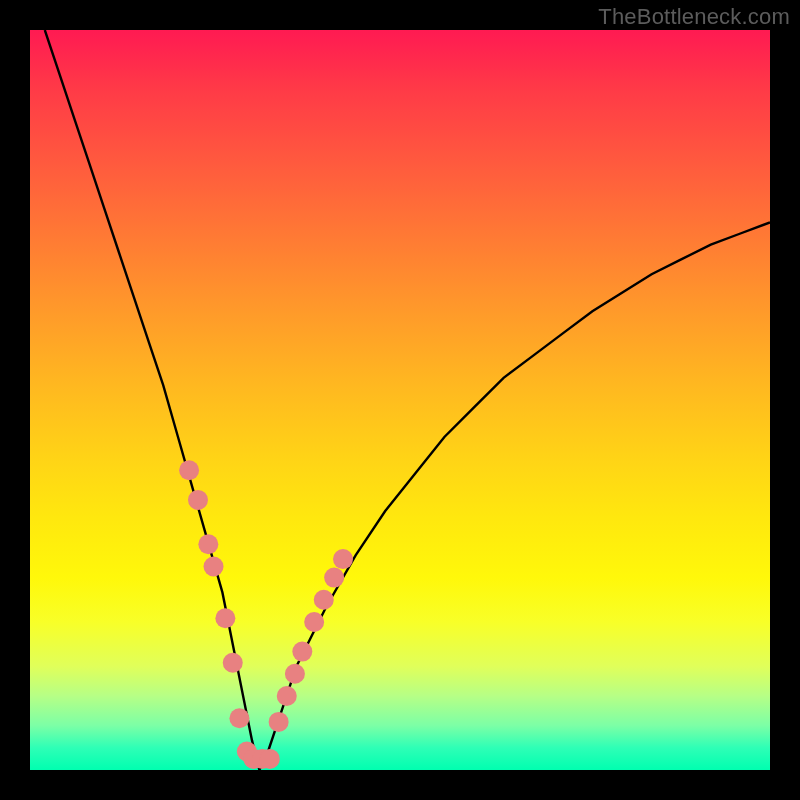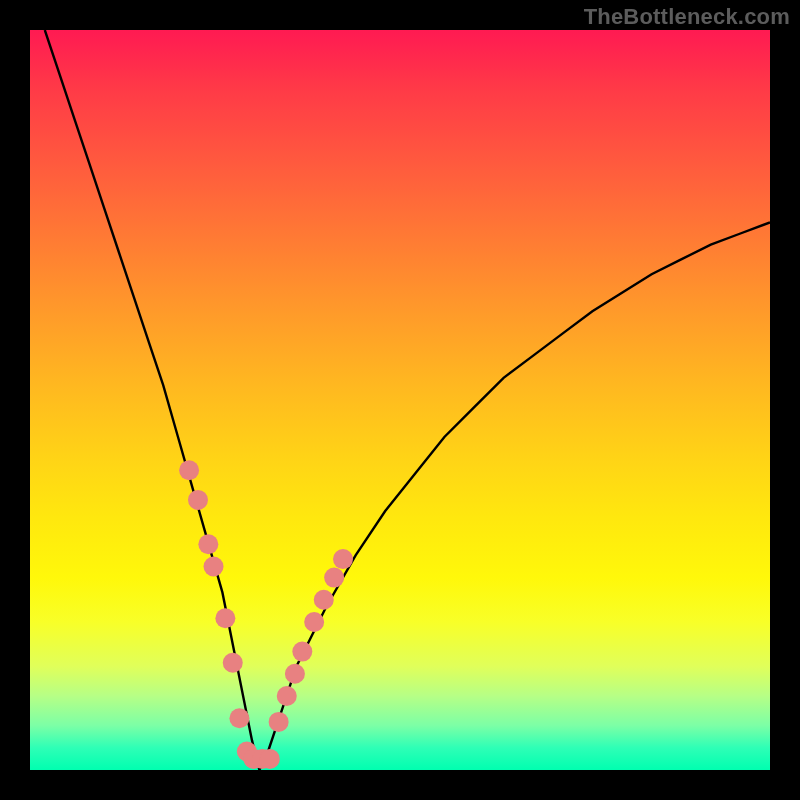--- a/index.html
+++ b/index.html
@@ -43,21 +43,21 @@
       #2effb6 97%,
       #00ffb0 100%
     );
   }
   .watermark {
     position: absolute;
     top: 4px;
     right: 10px;
     color: #5c5c5c;
     font-size: 22px;
-    font-weight: 700;
+    font-weight: 400;
     letter-spacing: 0.2px;
   }
   svg.curve {
     position: absolute;
     left: 0;
     top: 0;
     width: 740px;
     height: 740px;
   }
 </style>

